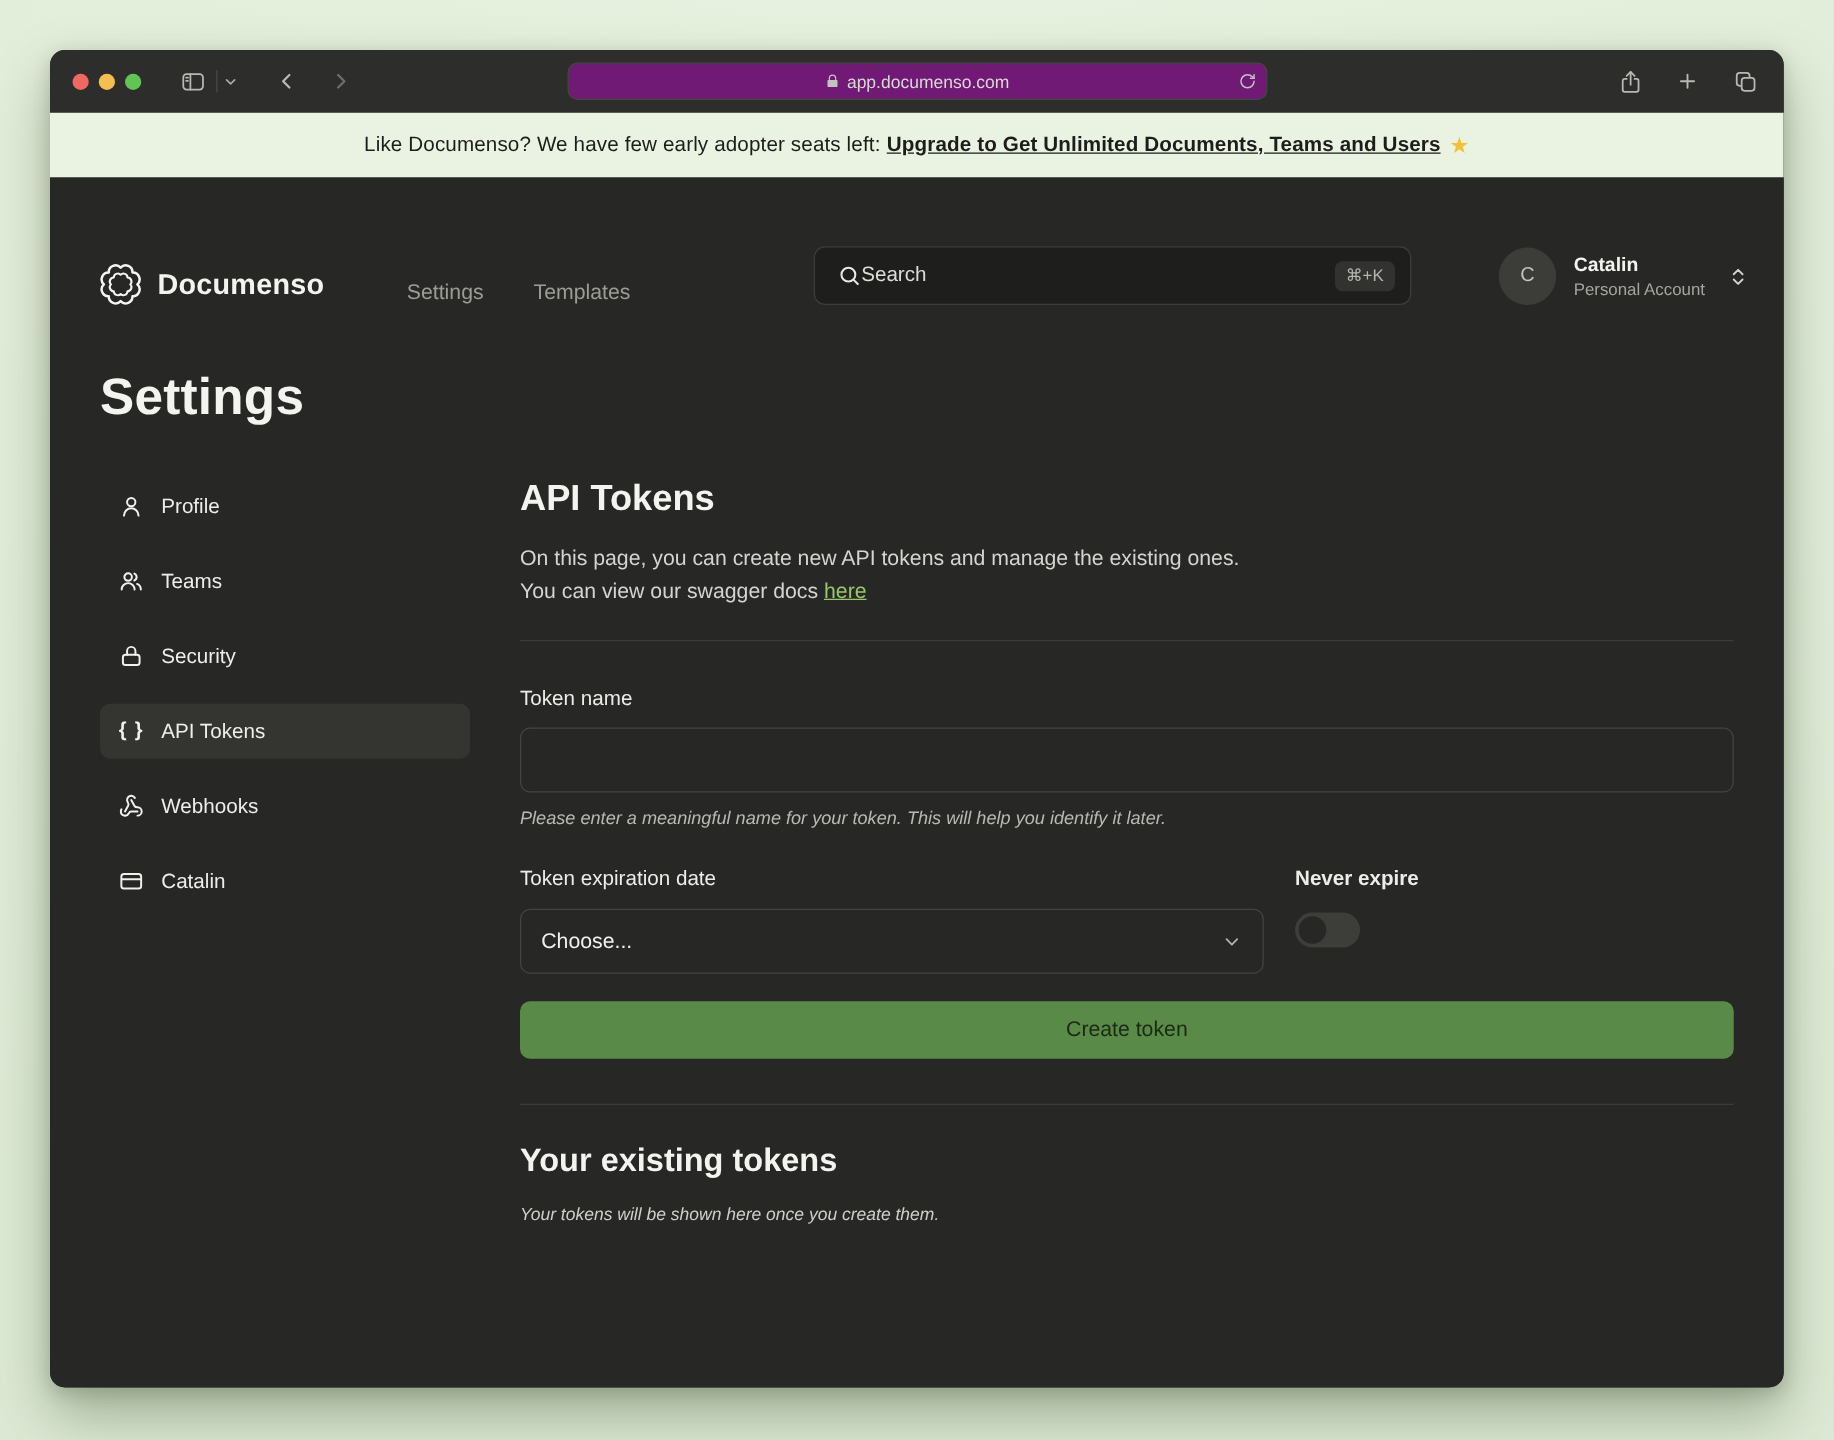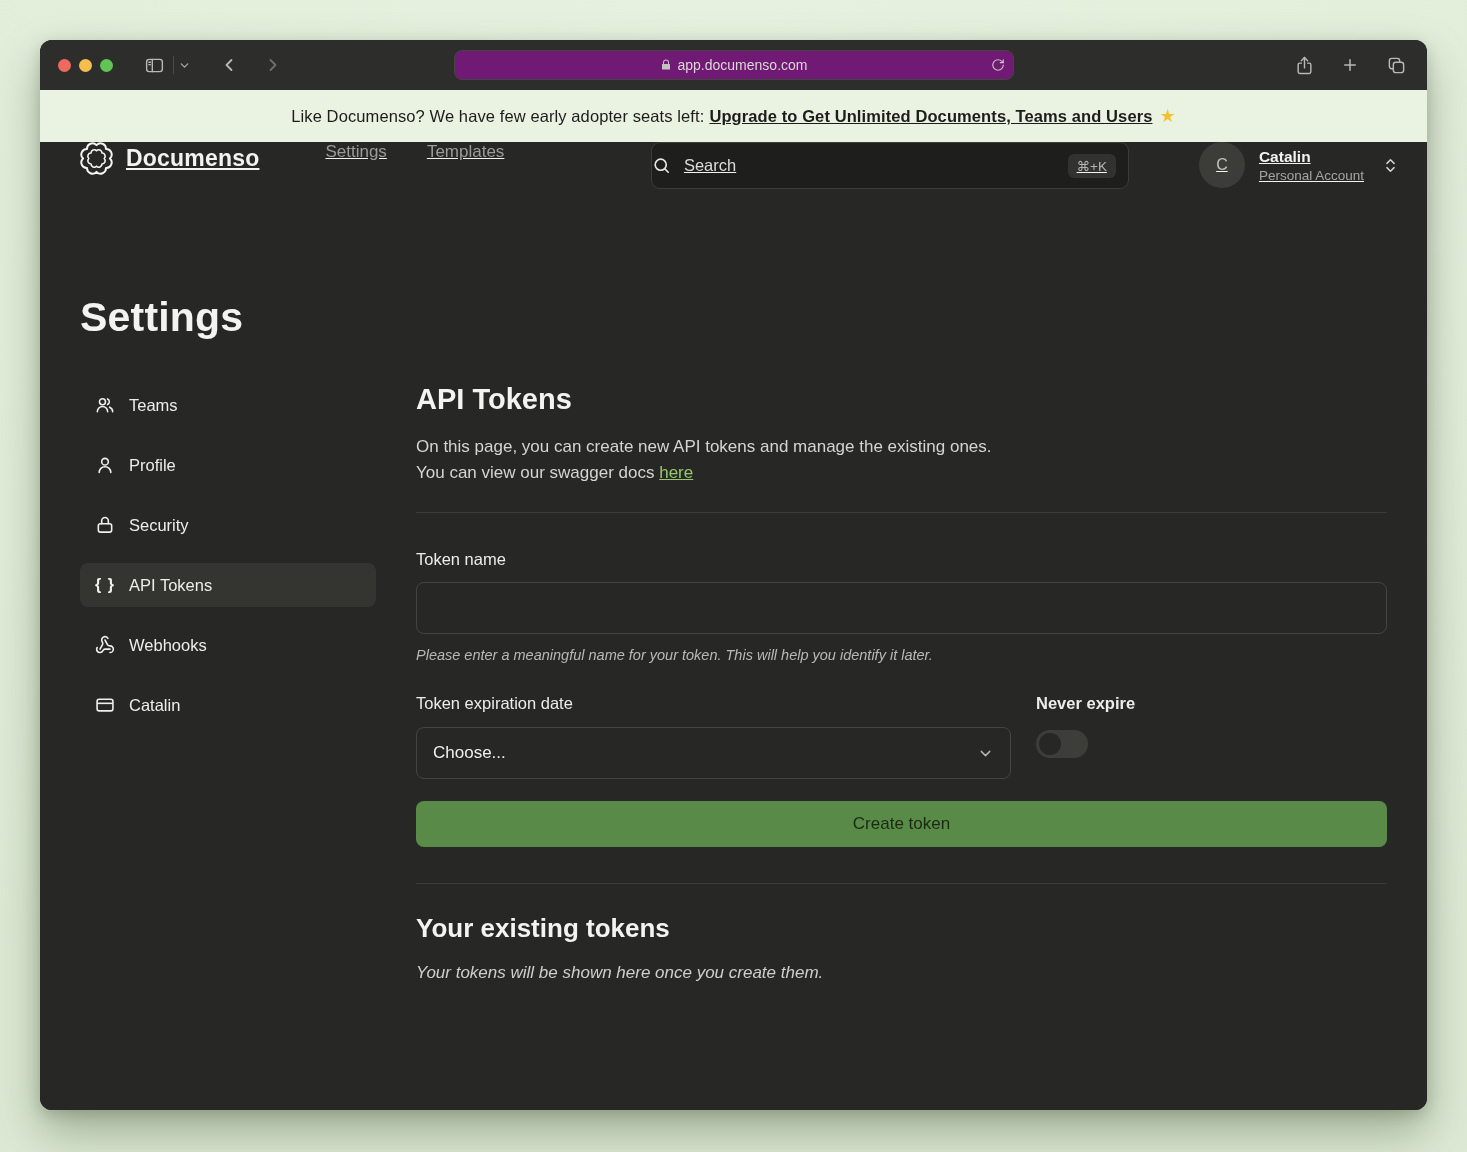--- a/index.html
+++ b/index.html
@@ -49,31 +49,31 @@
     height:52px; background:#eaf2e2; flex:0 0 auto;
     display:flex; align-items:center; justify-content:center;
     color:#1d1d1b; font-size:16.5px; font-weight:500; letter-spacing:.1px;
   }
   .banner a { color:#1d1d1b; font-weight:600; text-decoration:underline; cursor:pointer; margin-left:5px; }
   .banner .star { color:#f2c233; margin-left:7px; font-size:18px; }
 
   
   .app { flex:1; background:#272725; color:#f3f3f0; overflow:hidden; }
 
-  .app-header { height:102px; display:flex; align-items:flex-start; padding:0 28px 0 40px;text-decoration:underline; }
+  .app-header { height:102px; display:flex; align-items:flex-end; padding:0 28px 0 40px; }
   .brand { display:flex; align-items:center; gap:13px; }
   .brand-logo { color:#f5f5f2; }
   .brand-name { font-size:23px; font-weight:700; letter-spacing:.2px; }
   .main-nav { display:flex; gap:40px; margin-left:66px; }
   .main-nav .nav-item { color:#9c9c97; font-size:17px; font-weight:500; cursor:pointer; }
 
   .searchbox {
     margin-left:auto; width:478px; height:47px; background:#1e1e1c;
     border:1px solid #3c3c39; border-radius:9px;
-    display:flex; align-items:center; padding:0 12px 0 0; gap:13px; cursor:text;
+    display:flex; align-items:center; padding:0 12px 0 18px; cursor:text;
   }
   .searchbox .s-icon { color:#e6e6e2; }
   .searchbox .s-label { color:#dcdcd8; font-size:16.5px; flex:1; }
   .searchbox kbd {
     background:#323230; border-radius:6px; padding:4px 9px;
     color:#b6b6b1; font-size:13.5px; font-family:"Liberation Sans","DejaVu Sans",sans-serif;
   }
 
   .account { display:flex; align-items:center; gap:14px; margin-left:70px; cursor:pointer; }
   .avatar {
@@ -134,21 +134,21 @@
   }
 
   .create-btn {
     margin-top:22px; width:100%; height:46px; border:none; border-radius:8px;
     background:#5a8a48; color:#1b2a12; font-size:17px; font-weight:500;
     font-family:inherit; cursor:pointer; display:block;
   }
 
   .div-2 { margin-top:36px; }
   .h-existing { margin-top:29px; font-size:26px; font-weight:700; }
-  .empty-note { margin-top:19px; font-style:italic; font-size:17px; color:#cfcfca; }
+  .empty-note { margin-top:19px; font-style:italic; font-size:14px; color:#cfcfca; }
 </style>
 </head>
 <body>
 
 <div class="window">
 
   <div class="toolbar">
     <div class="traffic">
       <span class="light red"></span>
       <span class="light yellow"></span>
@@ -274,36 +274,36 @@
 
     <div class="page">
       <h1 class="page-title">Settings</h1>
 
       <div class="columns">
 
         <nav class="side-nav">
           <div class="side-item">
             <span class="ic">
               <svg width="20" height="20" viewBox="0 0 24 24" fill="none" stroke="currentColor" stroke-width="1.9" stroke-linecap="round">
+                  <circle cx="12" cy="8" r="4"></circle>
+                  <path d="M5 21c0-3.9 3.1-7 7-7s7 3.1 7 7"></path>
+                </svg>
+            </span>
+            <span>Profile</span>
+          </div>
+          <div class="side-item">
+            <span class="ic">
+              <svg width="20" height="20" viewBox="0 0 24 24" fill="none" stroke="currentColor" stroke-width="1.9" stroke-linecap="round">
                   <circle cx="9" cy="8" r="3.6"></circle>
                   <path d="M2.8 20c0-3.4 2.8-6.2 6.2-6.2s6.2 2.8 6.2 6.2"></path>
                   <path d="M15 4.7a3.6 3.6 0 0 1 0 6.6"></path>
                   <path d="M17.6 14.6c2.1.9 3.6 3 3.6 5.4"></path>
                 </svg>
             </span>
             <span>Teams</span>
-          </div>
-          <div class="side-item">
-            <span class="ic">
-              <svg width="20" height="20" viewBox="0 0 24 24" fill="none" stroke="currentColor" stroke-width="1.9" stroke-linecap="round">
-                  <circle cx="12" cy="8" r="4"></circle>
-                  <path d="M5 21c0-3.9 3.1-7 7-7s7 3.1 7 7"></path>
-                </svg>
-            </span>
-            <span>Profile</span>
           </div>
           <div class="side-item">
             <span class="ic">
               <svg width="20" height="20" viewBox="0 0 24 24" fill="none" stroke="currentColor" stroke-width="1.9" stroke-linecap="round" stroke-linejoin="round">
                   <rect x="4" y="10.5" width="16" height="10" rx="2.5"></rect>
                   <path d="M8 10.5V7a4 4 0 0 1 8 0v3.5"></path>
                 </svg>
             </span>
             <span>Security</span>
           </div>

